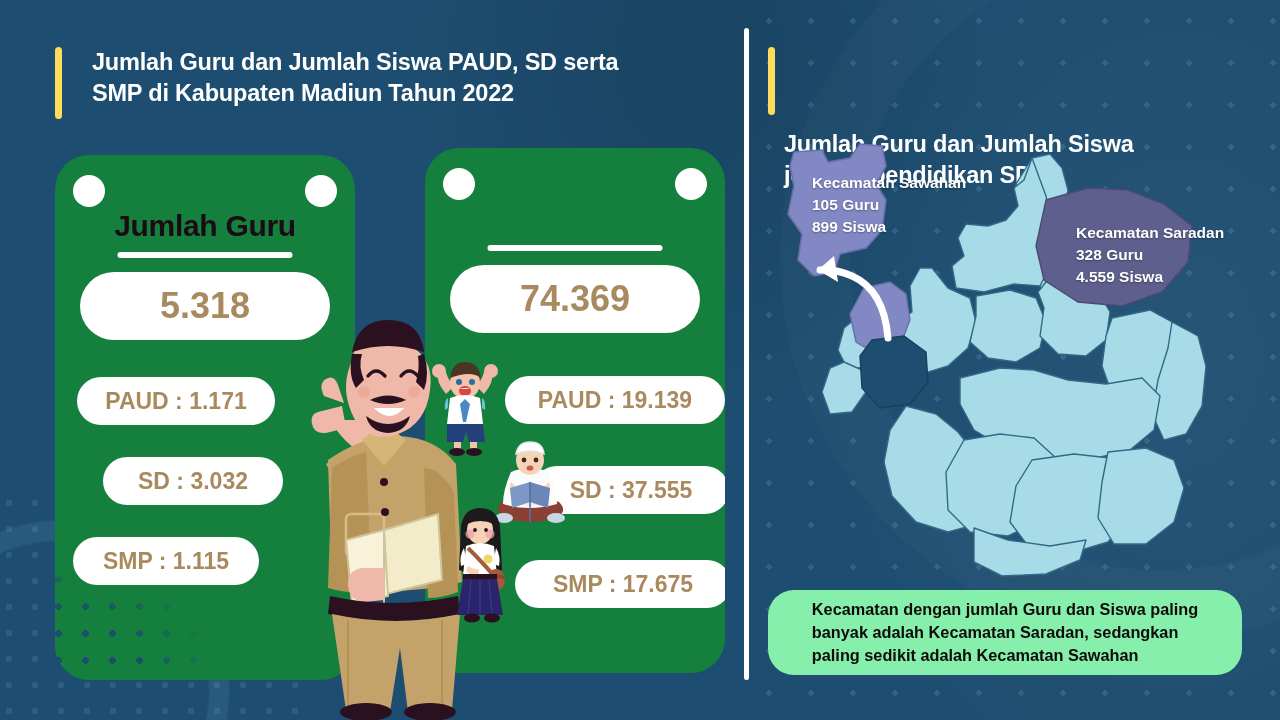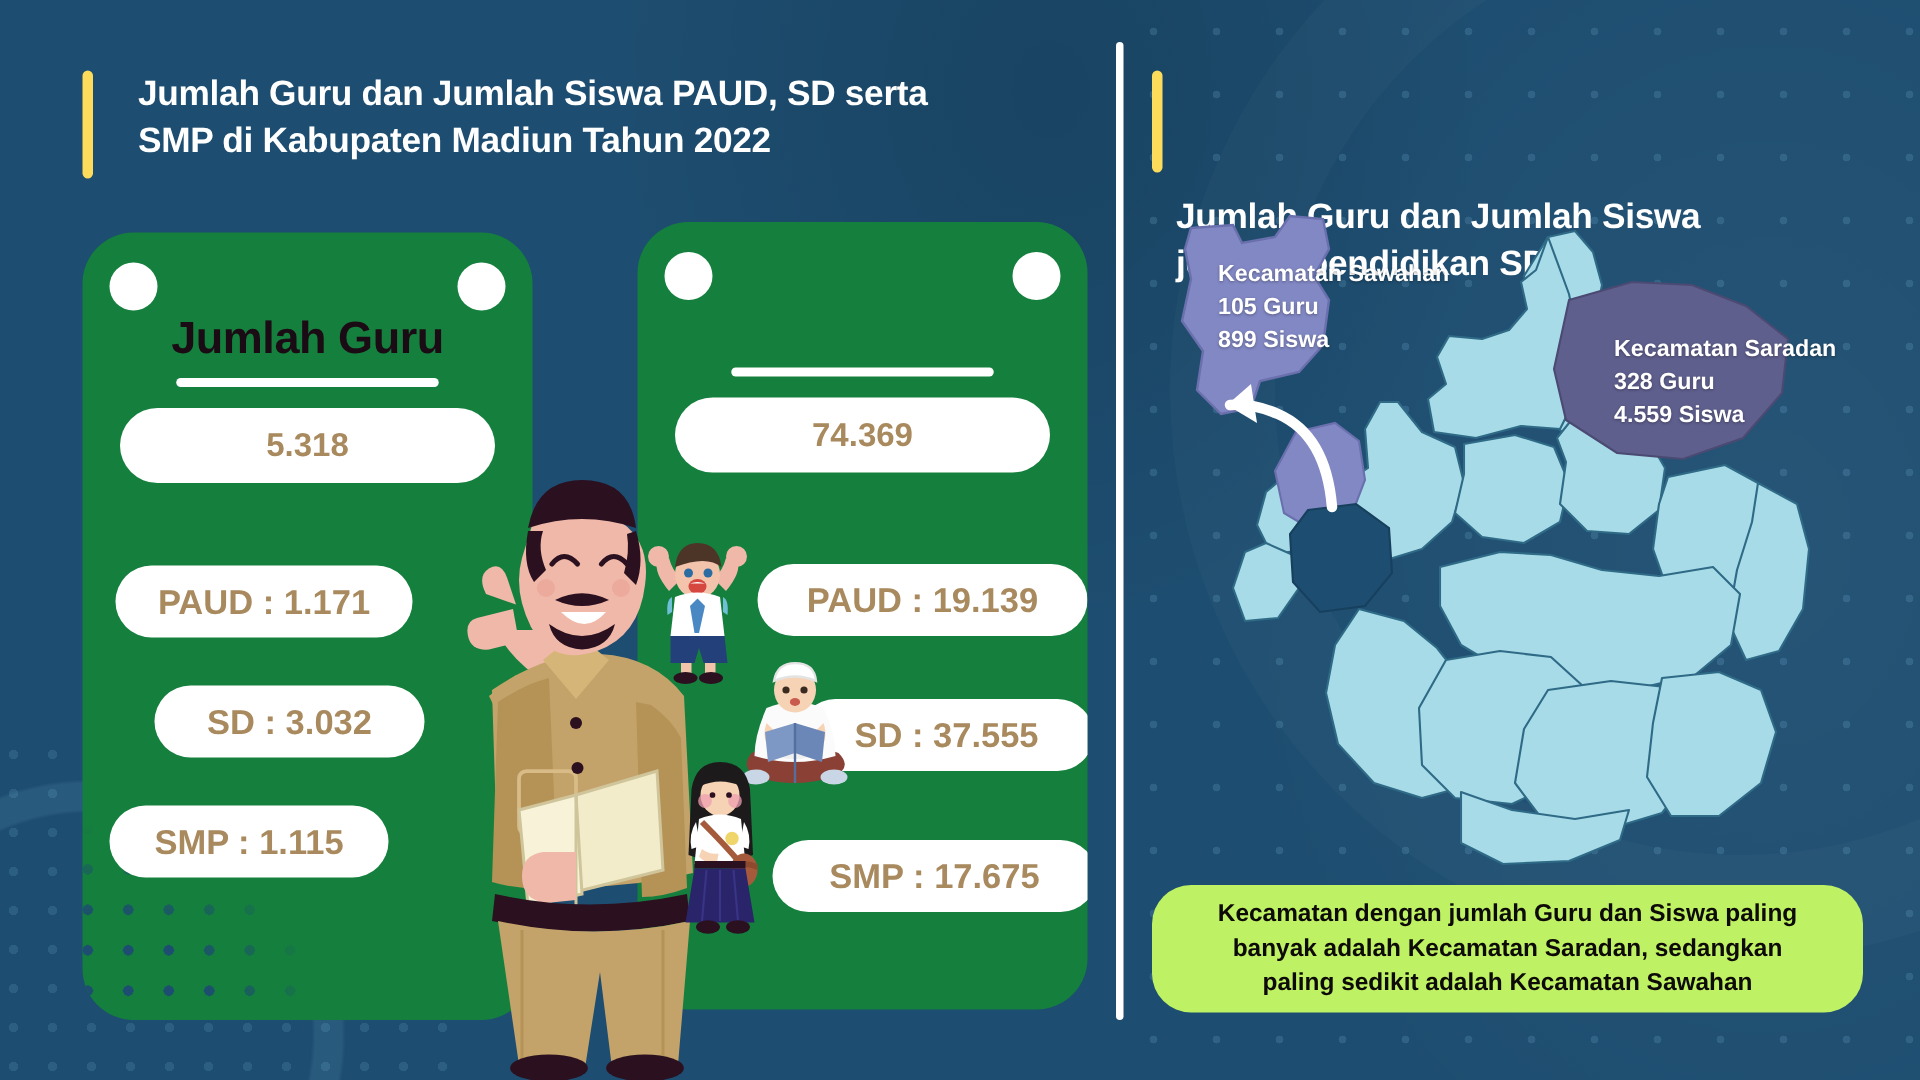--- a/index.html
+++ b/index.html
@@ -91,21 +91,21 @@
   .card-rule{
     position:absolute; top:97px; left:50%; transform:translateX(-50%);
     width:175px; height:6px; background:#fff; border-radius:4px;
   }
 
   .pill{
     position:absolute; background:#fff; border-radius:40px;
     display:flex; align-items:center; justify-content:center;
     color:#a98a5e; font-weight:bold; white-space:nowrap;
   }
-  .pill.total{ font-size:22px; height:50px; }
+  .pill.total{ font-size:36px; height:68px; }
   .pill.sub{ font-size:23px; height:48px; }
 
   
   #guru-total{ left:25px; top:117px; width:250px; }
   #guru-paud { left:22px; top:222px; width:198px; }
   #guru-sd   { left:48px; top:302px; width:180px; }
   #guru-smp  { left:18px; top:382px; width:186px; }
 
   
   #siswa-total{ left:25px; top:117px; width:250px; }
@@ -127,22 +127,22 @@
   .map-label{
     position:absolute; color:#fff; font-weight:bold; font-size:15.5px;
     line-height:1.42; white-space:pre-line; text-shadow:0 1px 2px rgba(0,0,0,.35);
   }
   #label-sawahan{ left:812px; top:172px; }
   #label-saradan{ left:1076px; top:222px; }
 
   
   #caption{
     position:absolute; left:768px; top:590px; width:474px; height:85px;
-    background:#bef264; border-radius:26px;
-    display:flex; align-items:center; justify-content:center; text-align:center;
+    background:#86efac; border-radius:26px;
+    display:flex; align-items:center; justify-content:center; 
     padding:0 28px;
     color:#0d0a08; font-weight:bold; font-size:16.3px; line-height:1.42;
     white-space:pre-line;
   }
 </style>
 </head>
 <body>
 
 <div class="bg-wash"></div>
 <div class="bg-arc"></div>

